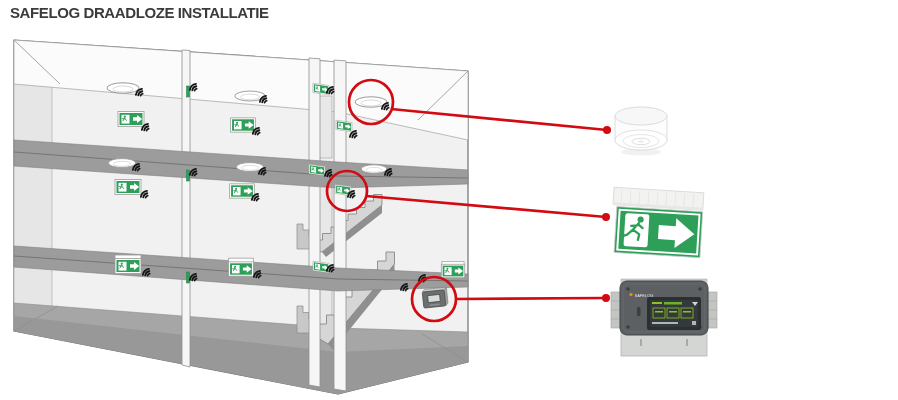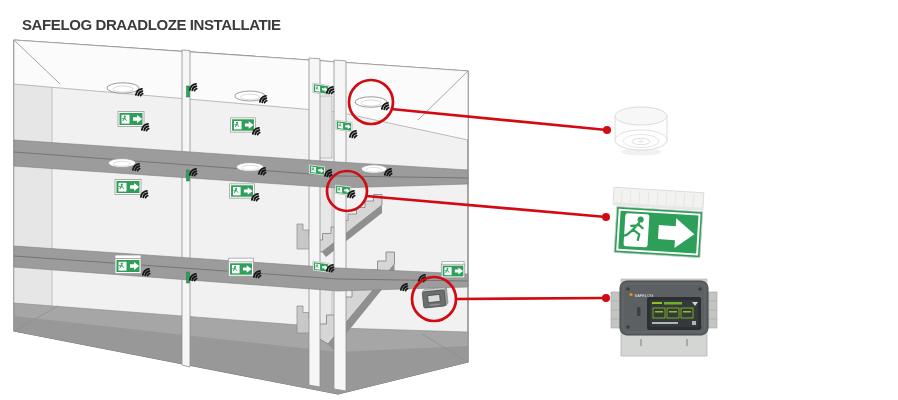--- a/index.html
+++ b/index.html
@@ -1,18 +1,18 @@
 <!DOCTYPE html>
 <html><head>
 <meta charset="utf-8">
 <style>
   html,body{margin:0;padding:0;background:#ffffff;}
   body{width:898px;height:400px;position:relative;overflow:hidden;
        font-family:"Liberation Sans", sans-serif;}
-  .title{position:absolute;left:10px;top:4px;margin:12px;
+  .title{position:absolute;left:10px;top:4px;margin:0;
          font-size:15px;font-weight:bold;letter-spacing:-0.4px;
          color:#3b3b3a;white-space:nowrap;}
   svg{position:absolute;left:0;top:0;}
   .ln{stroke:#8f8f8f;stroke-width:0.8;fill:none;}
 </style>
 </head>
 <body>
 
 <h1 class="title">SAFELOG DRAADLOZE INSTALLATIE</h1>
 

